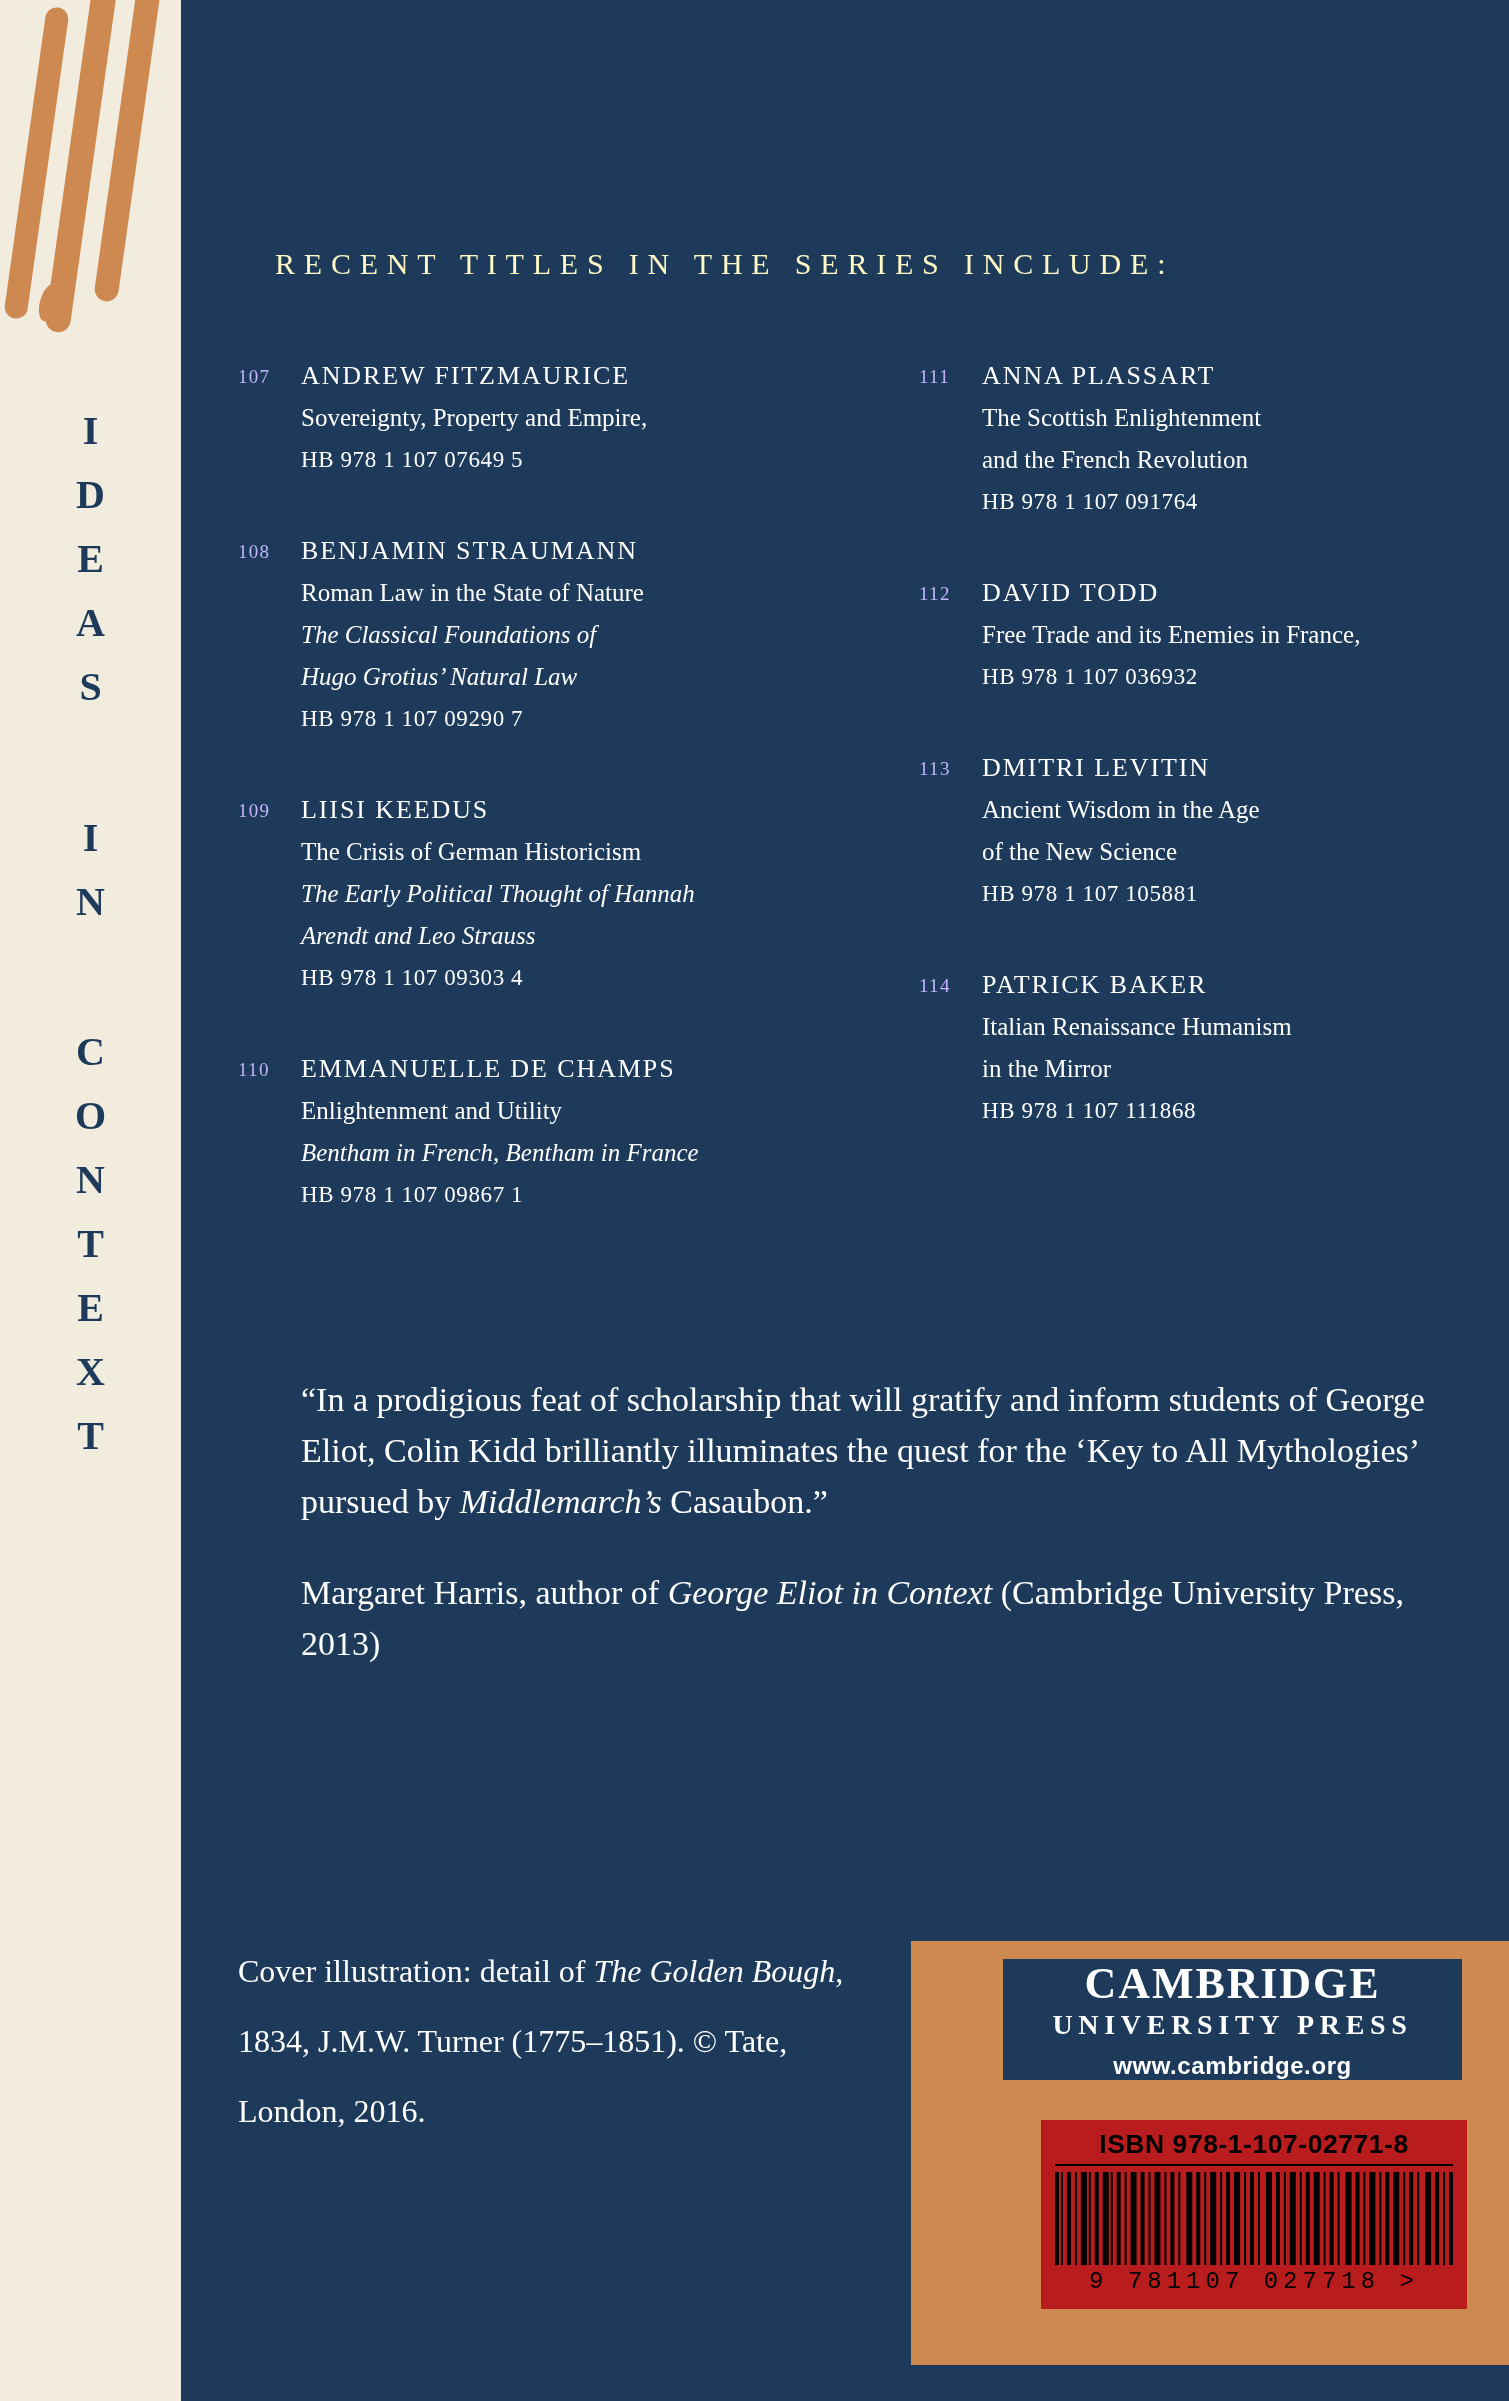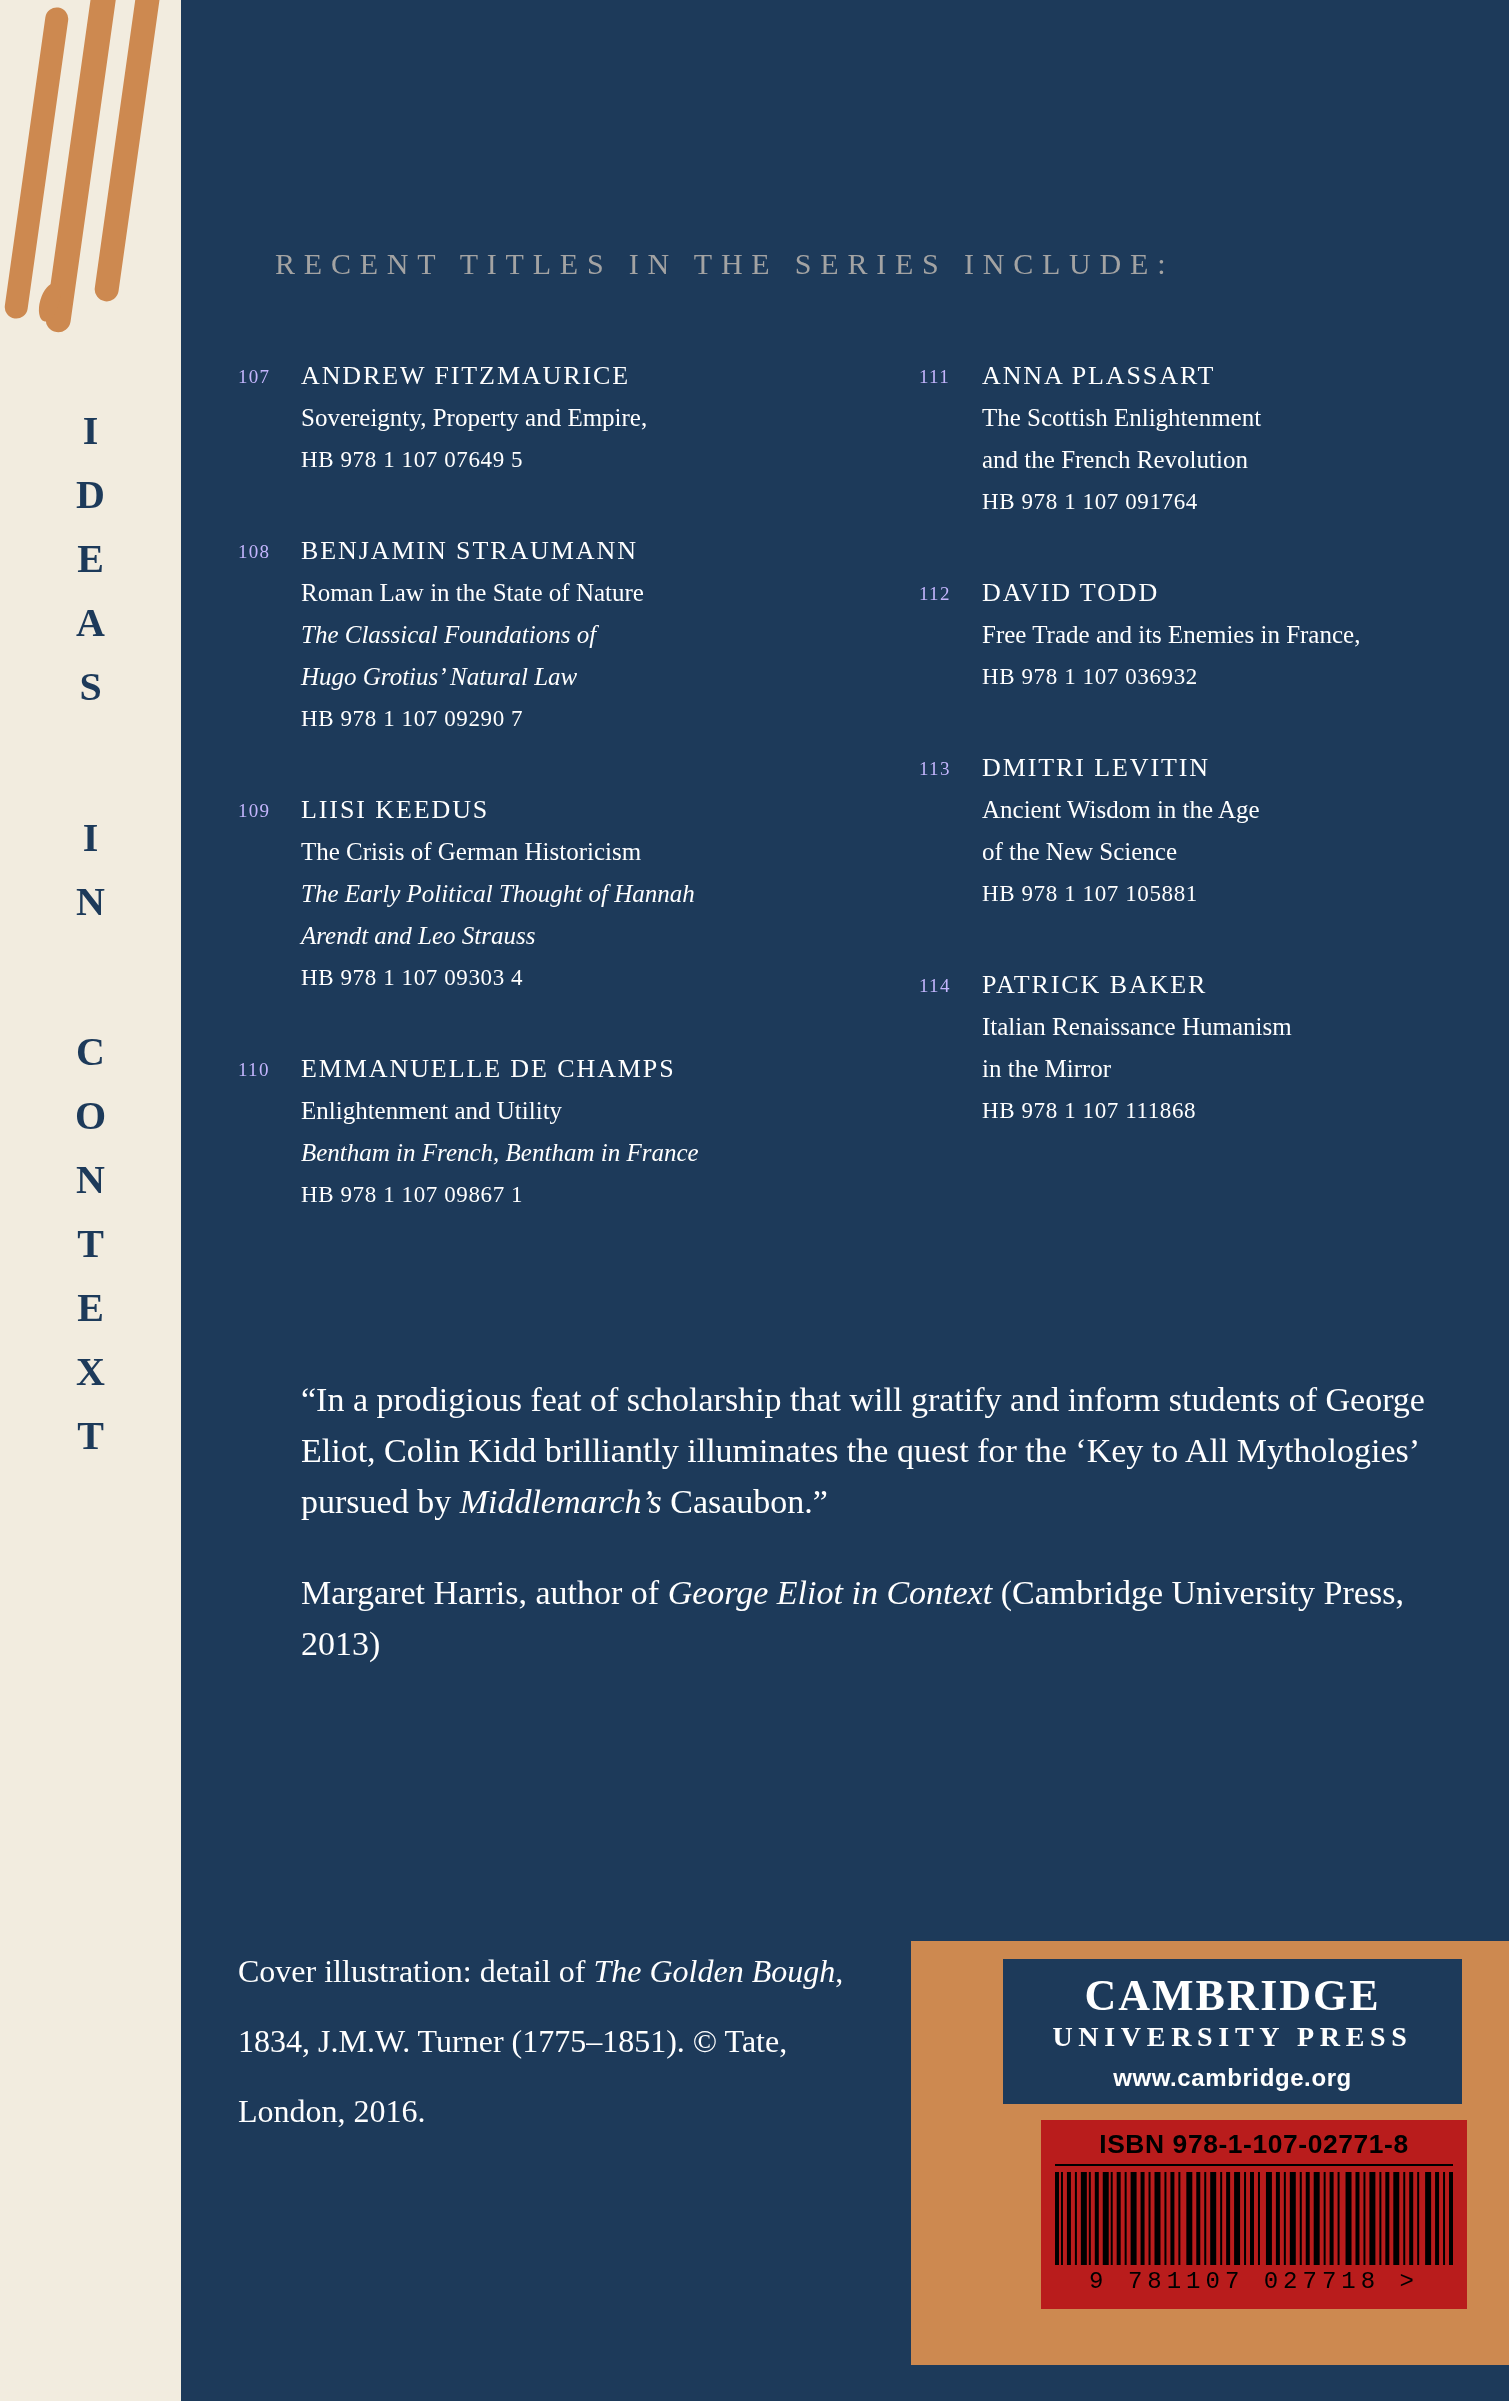--- a/index.html
+++ b/index.html
@@ -54,21 +54,21 @@
   }
 
   
   .main { position: absolute; left: 181px; top: 0; width: 1329px; height: 100%; }
 
   .series-header {
     position: absolute;
     left: 94px; top: 247px;
     font-size: 30px;
     letter-spacing: 8.8px;
-    color: #a3a3a3;
+    color: #fef9c3;
     white-space: nowrap;
   }
 
   .col { position: absolute; top: 355px; }
   .col-left  { left: 57px;   width: 616px; }
   .col-right { left: 738px; width: 585px; }
 
   .entry {
     display: grid;
     grid-template-columns: 63px 1fr;
@@ -122,21 +122,21 @@
   
   .orange-panel {
     position: absolute;
     right: 0; bottom: 36px;
     width: 599px; height: 424px;
     background: #cd8950;
   }
   .publisher-box {
     position: absolute;
     left: 92px; top: 18px;
-    width: 459px; height: 145px;
+    width: 459px; height: 121px;
     background: #1d3a5a;
     display: flex;
     flex-direction: column;
     align-items: center;
     justify-content: center;
     gap: 5px;
     padding: 21px 0;
   }
   .publisher-name {
     font-size: 44px;

